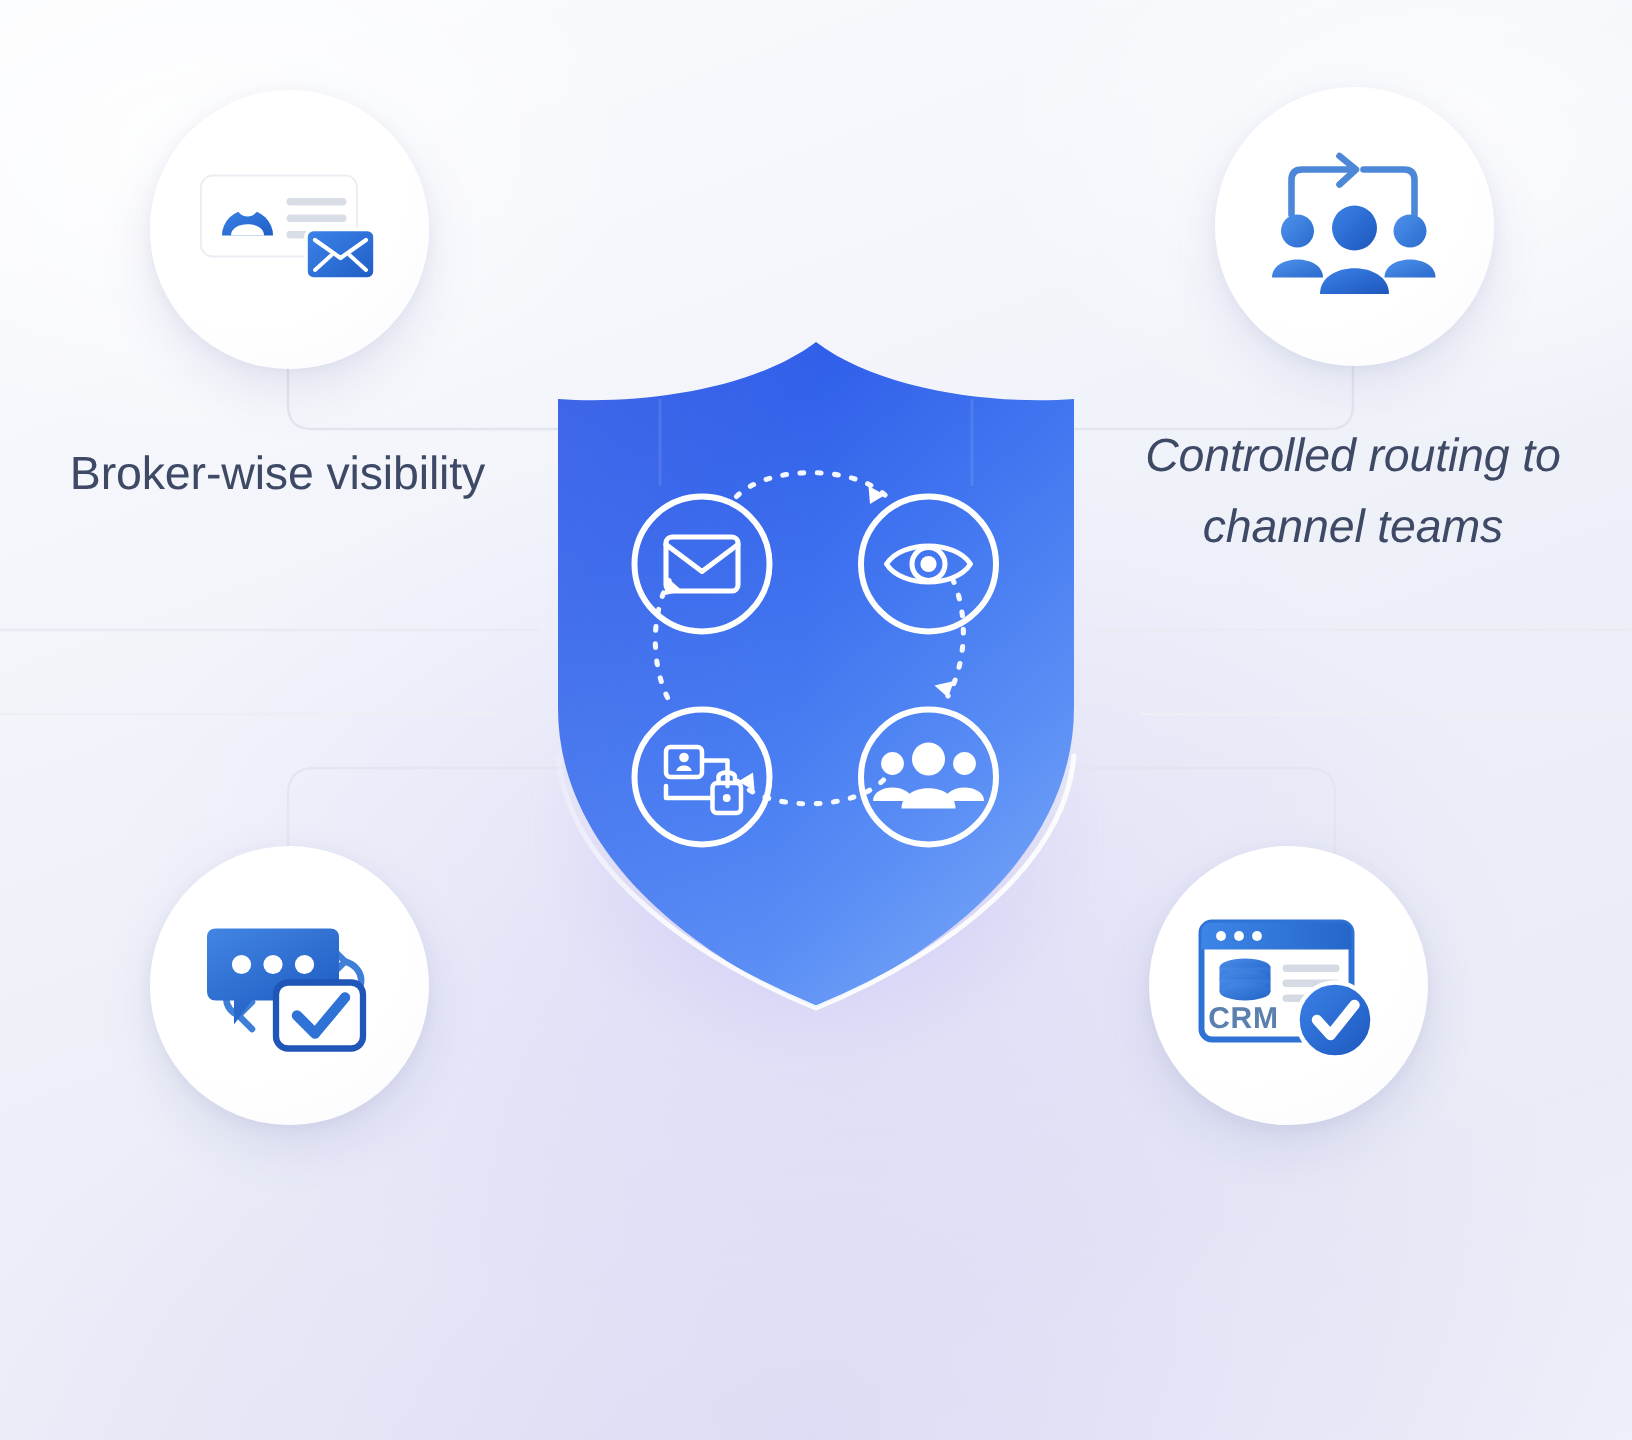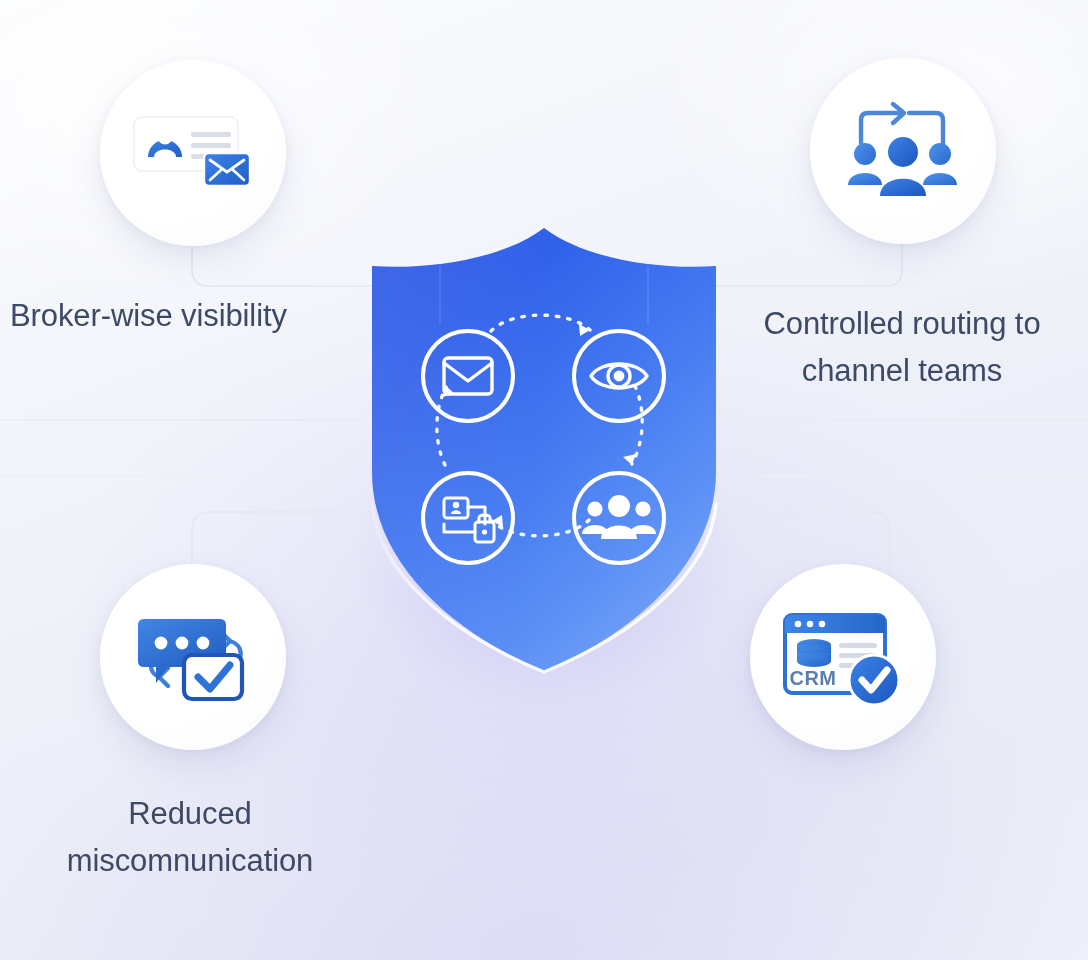--- a/index.html
+++ b/index.html
@@ -47,36 +47,36 @@
     box-shadow:
       0 14px 34px rgba(92,104,160,0.13),
       0 3px 10px rgba(92,104,160,0.07);
     display: flex;
     align-items: center;
     justify-content: center;
   }
   .node.tl { left: 100px;  top: 60px; }
   .node.tr { left: 810px;  top: 58px; }
   .node.bl { left: 100px;  top: 564px; }
-  .node.br { left: 750px;  top: 564px; text-decoration: underline; }
+  .node.br { left: 766px;  top: 564px; text-decoration: underline; }
 
   .node svg { display: block; }
 
   
   .label {
     position: absolute;
     color: #3e4965;
     font-size: 31px;
     line-height: 1.53;
     font-weight: 400;
     letter-spacing: -0.1px;
     white-space: pre-line;
   }
-  .label.tl { left: 10px;  top: 292px; width: 350px; }
-  .label.tr { left: 722px; top: 300px; width: 360px; text-align: center; }
+  .label.tl { left: 10px;  top: 292px; width: 350px; text-align: center; }
+  .label.tr { left: 722px; top: 280px; width: 360px; text-align: center; font-style: italic; }
   .label.bl { left: 10px;  top: 790px; width: 360px; text-align: center; }
   .label.br { left: 722px; top: 790px; width: 360px; text-align: center; }
 
   
   .shield-wrap {
     position: absolute;
     left: 352px;
     top: 214px;
     width: 384px;
     height: 470px;
@@ -386,17 +386,15 @@
         <path d="M81 75 L90 85 L106 65" fill="none" stroke="#ffffff" stroke-width="7" stroke-linecap="round" stroke-linejoin="round"></path>
       </g>
     </svg>
   </div>
 
   <div class="label tl">Broker-wise visibility</div>
 
   <div class="label tr">Controlled routing to
 channel teams</div>
 
-  <div class="label bl">Reduced
-miscomnunication</div>
 
 
 </div>
 
 </body></html>

